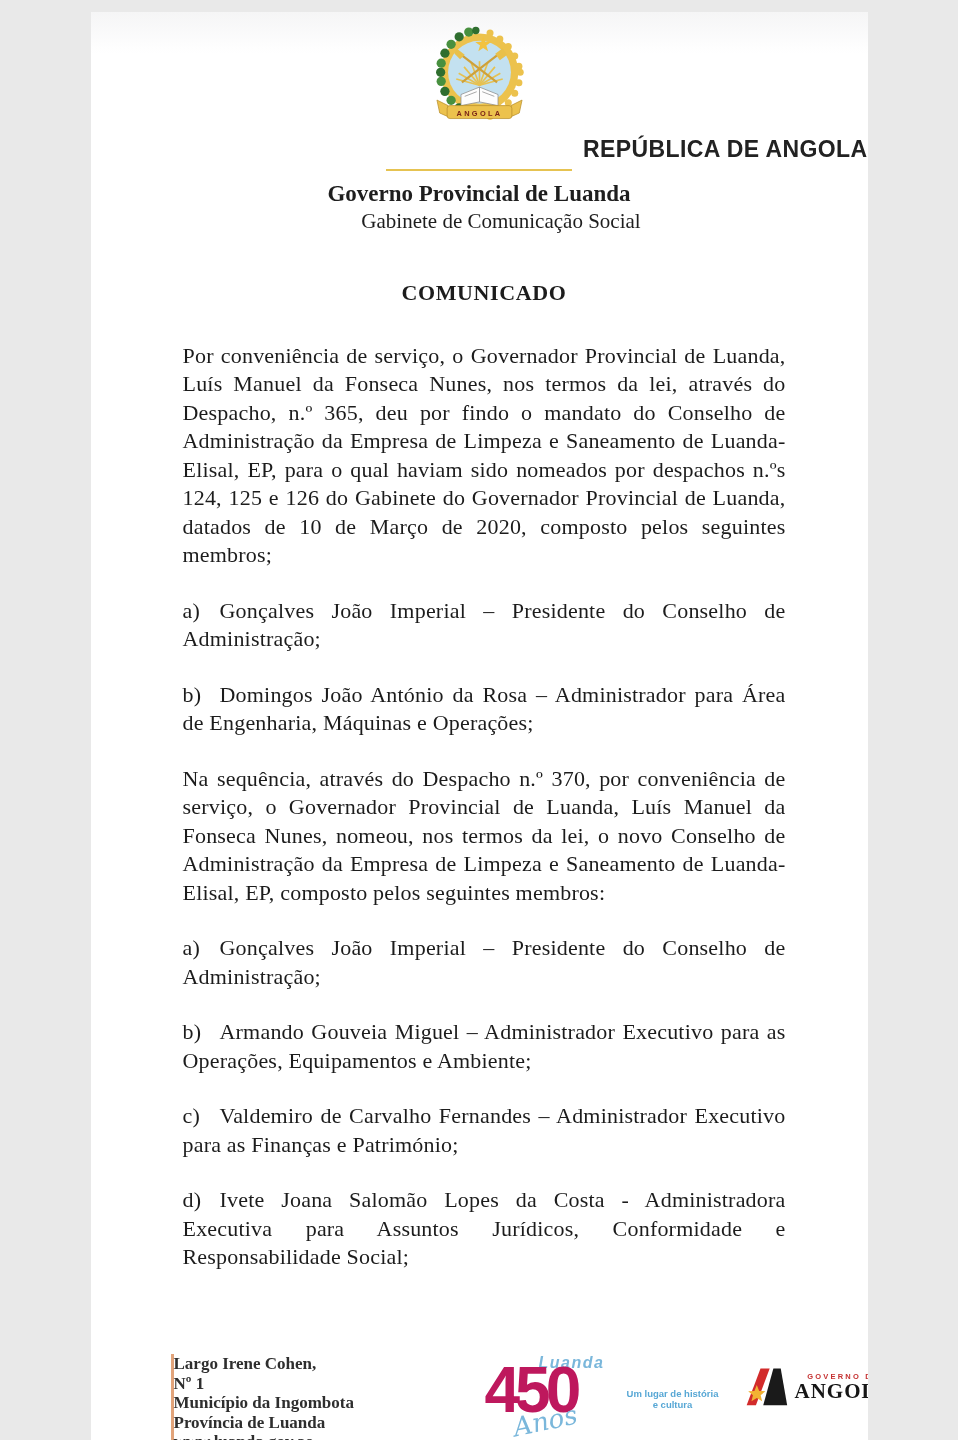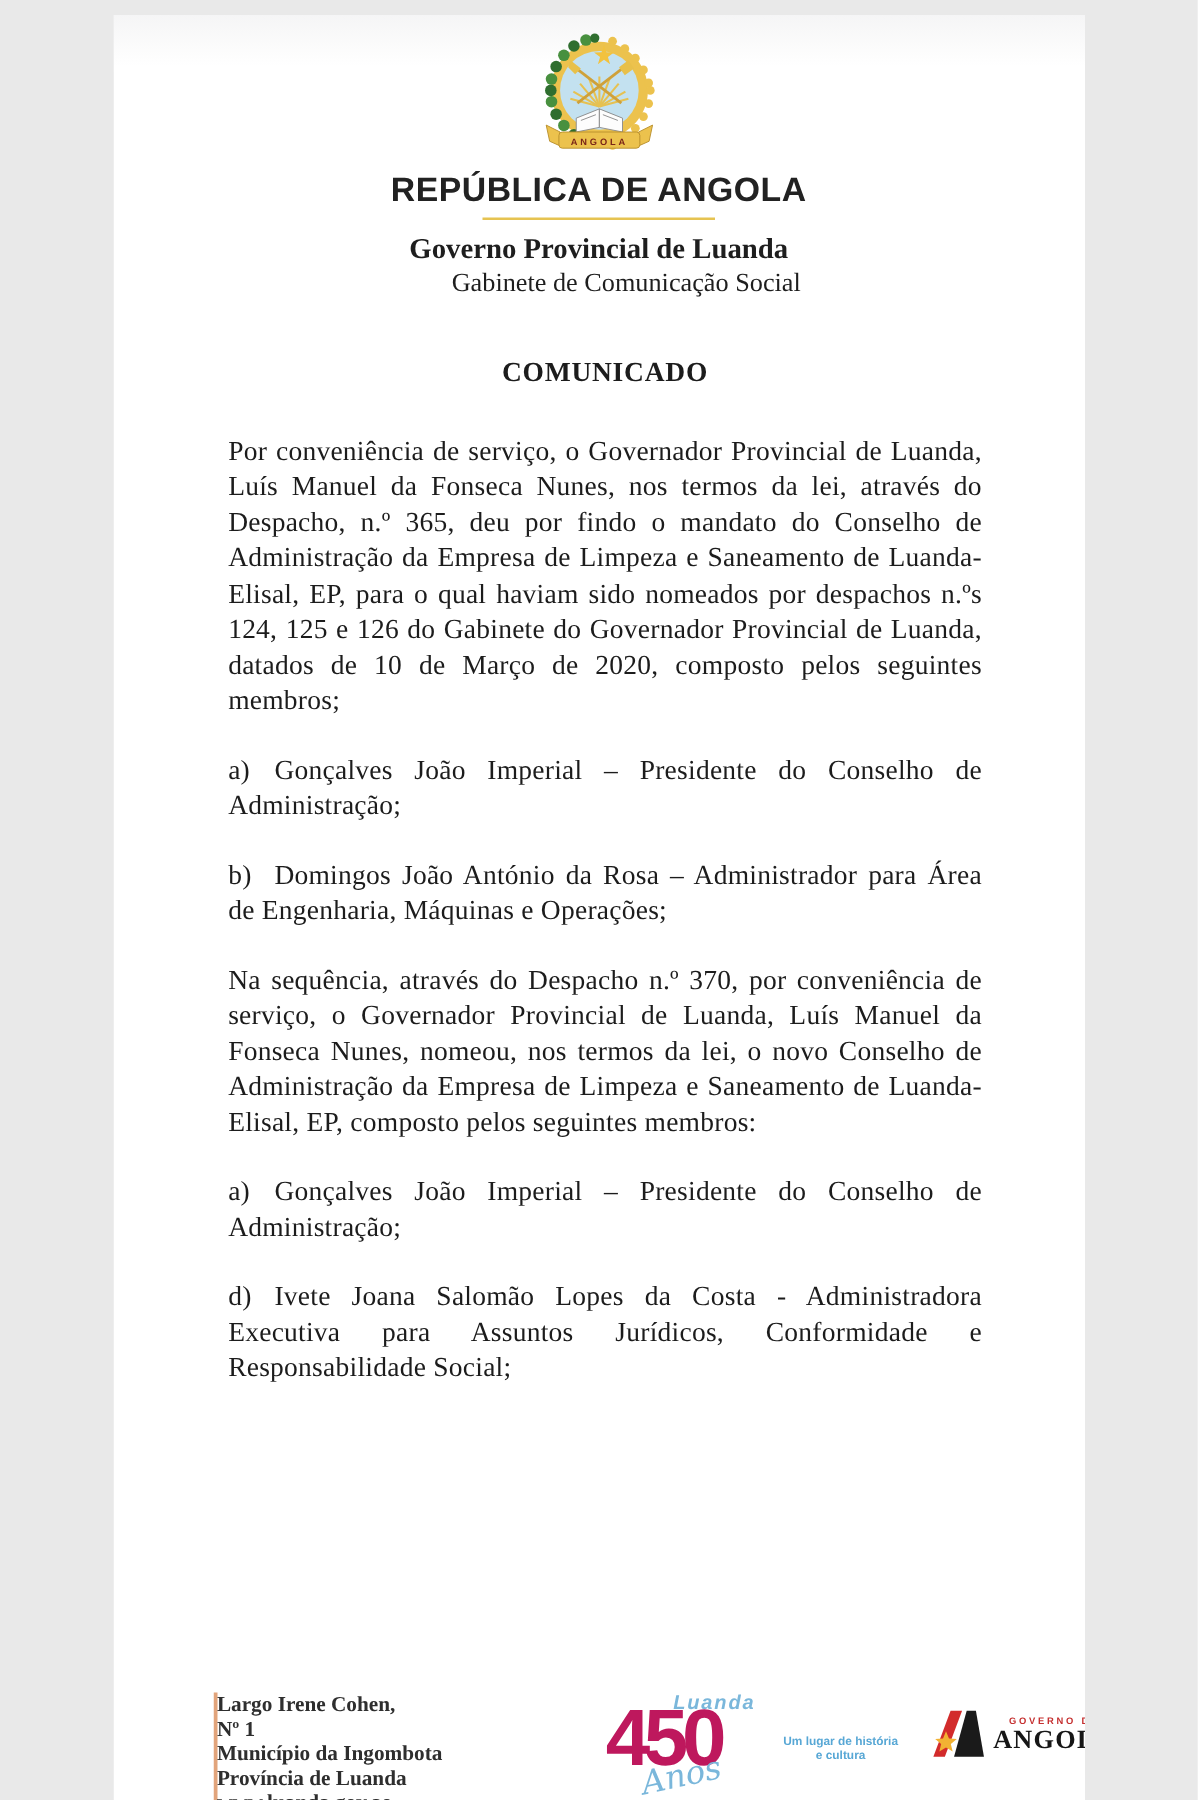--- a/index.html
+++ b/index.html
@@ -4,22 +4,22 @@
 <style>
   html,body{margin:0;padding:0;background:#e9e9e9;}
   .page{width:777px;height:1440px;position:relative;overflow:hidden;background:#ffffff;
         font-family:"Liberation Serif","DejaVu Serif",serif;color:#1e1e1e;margin:12px auto;}
   .top-shade{position:absolute;top:0;left:0;right:0;height:46px;
         background:linear-gradient(180deg,#f2f2f3 0%,#ffffff 90%);opacity:.75;pointer-events:none;}
 
   
   header{text-align:center;padding-top:12px;position:relative;}
   .emblem{width:111px;height:104px;display:inline-block;}
-  .republic{font-family:"Liberation Sans",sans-serif;font-size:27px;font-weight:700;
-        letter-spacing:.4px;color:#222;margin-top:4px;}
+  .republic{font-family:"Liberation Sans",sans-serif;font-size:23px;font-weight:700;
+        letter-spacing:.4px;color:#222;margin-top:4px;text-align:right;}
   .gold-rule{width:186px;height:2px;background:#e6c351;margin:6px auto 10px;}
   .org{font-size:23px;font-weight:700;line-height:26px;}
   .dept{font-size:21px;line-height:24px;margin-top:2px;padding-left:44px;}
 
   
   .content{margin:0 82px 0 92px;text-align:justify;font-size:22px;line-height:28.5px;
         letter-spacing:.2px;color:#1c1c1c;}
   .title{text-align:center;font-size:22px;font-weight:700;letter-spacing:.6px;margin:46px 0 34px;}
   .para{margin:0 0 27px;}
   .item{margin:0 0 27px;}
@@ -142,21 +142,23 @@
         <p class="item"><span class="marker">b)</span><span>Domingos João António da Rosa – Administrador para Área de Engenharia, Máquinas e Operações;</span></p>
 
       </div>
 
     <p class="para">Na sequência, através do Despacho n.º 370, por conveniência de serviço, o Governador Provincial de Luanda, Luís Manuel da Fonseca Nunes, nomeou, nos termos da lei, o novo Conselho de Administração da Empresa de Limpeza e Saneamento de Luanda-Elisal, EP, composto pelos seguintes membros:</p>
 
     <div>
 
         <p class="item"><span class="marker">a)</span><span>Gonçalves João Imperial – Presidente do Conselho de Administração;</span></p>
 
-
+        <p class="item"><span class="marker">b)</span><span>Armando Gouveia Miguel – Administrador Executivo para as Operações, Equipamentos e Ambiente;</span></p>
+
+        <p class="item"><span class="marker">c)</span><span>Valdemiro de Carvalho Fernandes – Administrador Executivo para as Finanças e Património;</span></p>
 
         <p class="item"><span class="marker">d)</span><span>Ivete Joana Salomão Lopes da Costa - Administradora Executiva para Assuntos Jurídicos, Conformidade e Responsabilidade Social;</span></p>
 
       </div>
 
   </main>
 
   <footer>
     <div class="f-left">
 

